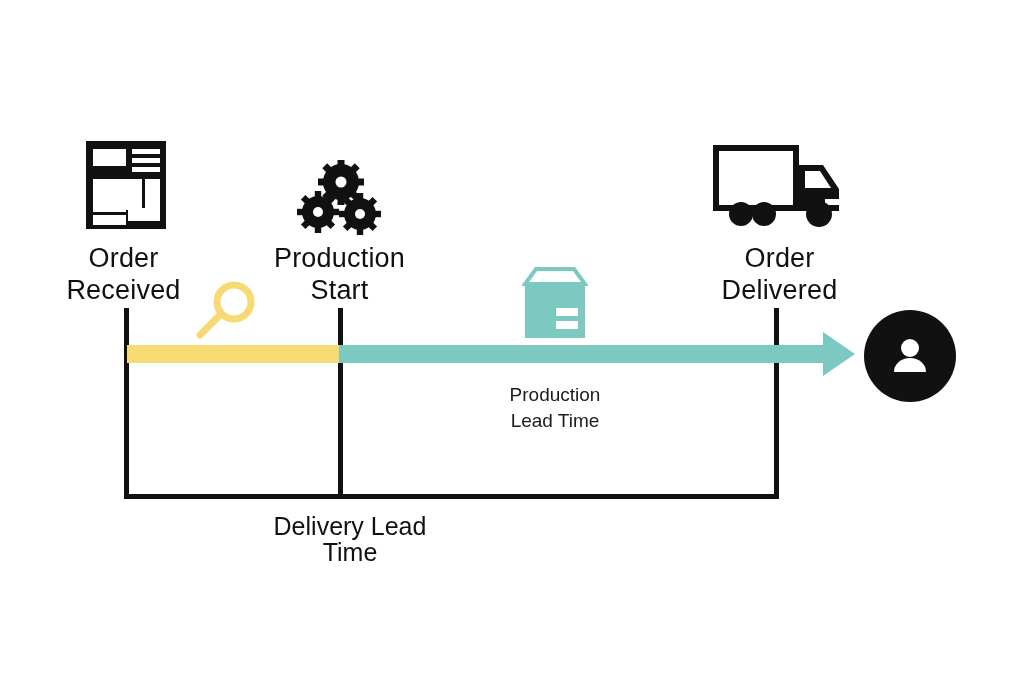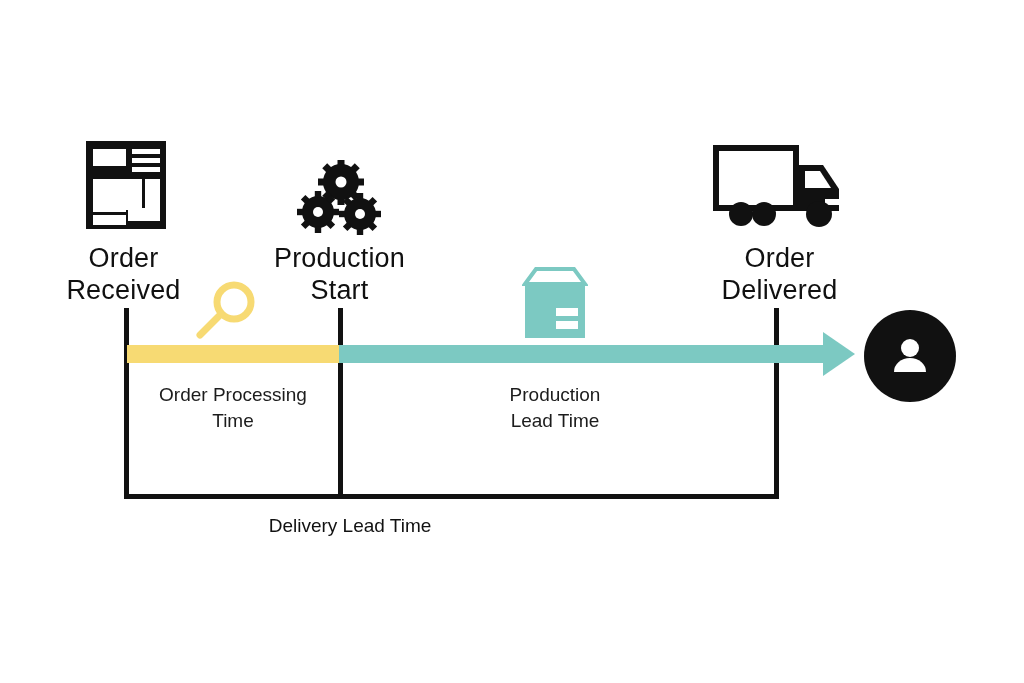--- a/index.html
+++ b/index.html
@@ -40,21 +40,21 @@
     font-size: 19px;
     line-height: 26px;
     color: #1c1c1c;
     white-space: pre-line;
   }
 
   
   .bracket-caption {
     position: absolute;
     text-align: center;
-    font-size: 19px;
+    font-size: 25px;
     line-height: 26px;
     color: #111111;
   }
 
   
   .vline {
     position: absolute;
     width: 5px;
     background: #111111;
   }
@@ -214,22 +214,20 @@
 Delivered</div>
 
   <div class="vline" style="left:124px; top:308px; height:191px;"></div>
   <div class="vline" style="left:338px; top:308px; height:191px;"></div>
   <div class="vline" style="left:774px; top:308px; height:191px;"></div>
 
   <div class="bar bar-yellow" style="left:127px; top:345px; width:212px;"></div>
   <div class="bar bar-teal" style="left:339px; top:345px; width:484px;"></div>
   <div class="arrow-head" style="left:823px; top:332px;"></div>
 
-  <div class="phase-label" style="left:133px; top:382px; width:200px;">Order Processing
-Time</div>
 
   <div class="phase-label" style="left:455px; top:382px; width:200px;">Production
 Lead Time</div>
 
   <div class="bracket-bottom" style="left:124px; top:494px; width:655px;"></div>
 
   <div class="bracket-caption" style="left:250px; top:513px; width:200px;">Delivery Lead Time</div>
 
   <div class="avatar" style="left:864px; top:310px; width:92px; height:92px;">
     <svg width="48" height="48" viewBox="0 0 48 48">

